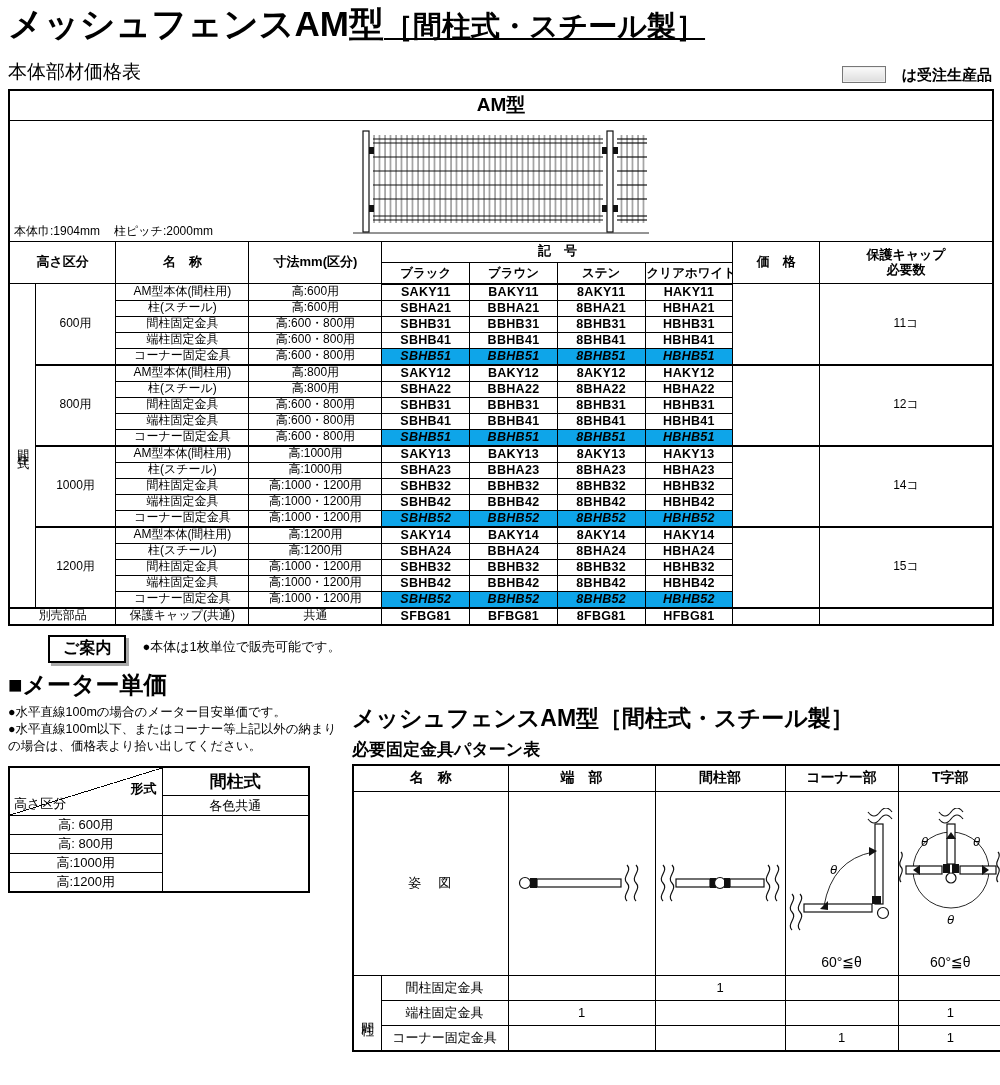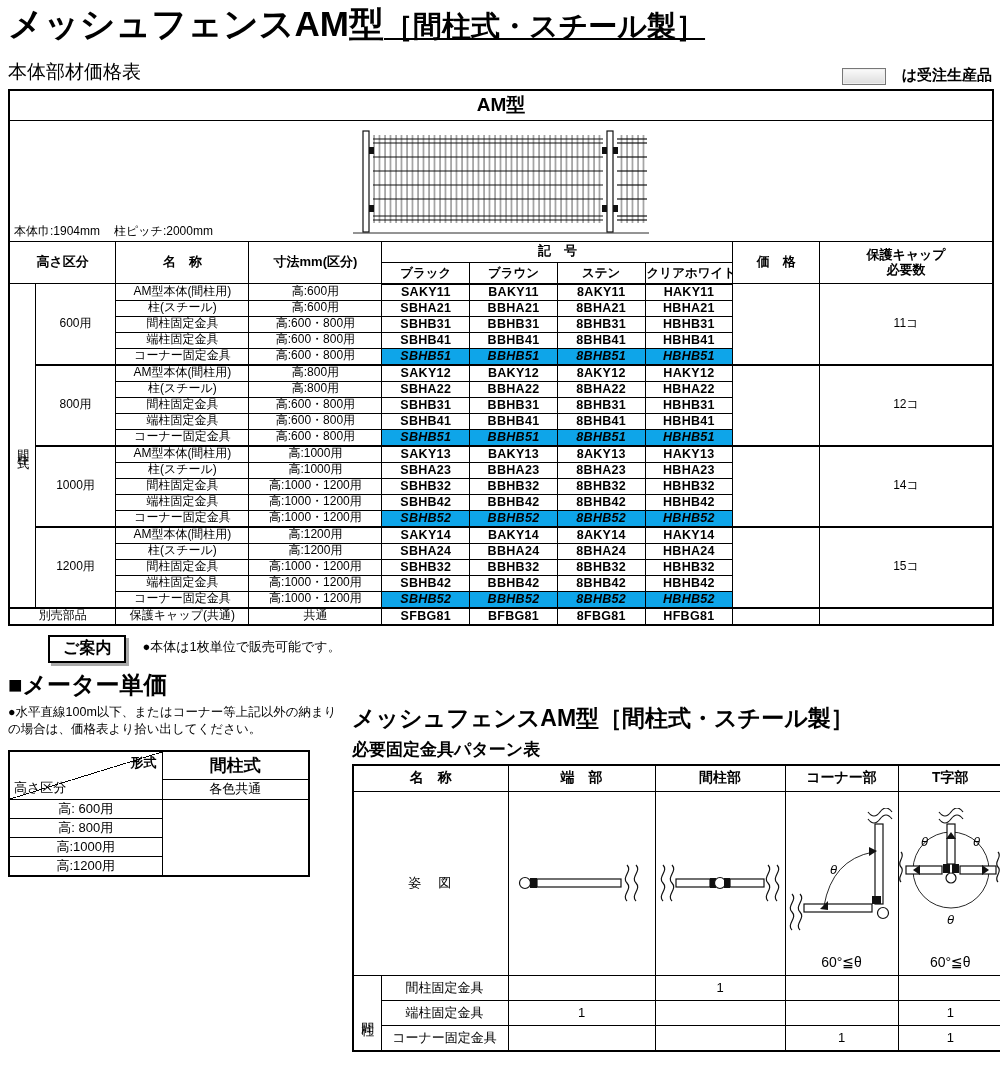--- a/index.html
+++ b/index.html
@@ -4,21 +4,21 @@
 <style>
   html,body{margin:0;padding:0;background:#fff;color:#000;
     font-family:"Liberation Sans","DejaVu Sans",sans-serif;}
   .page{width:1000px;height:1085px;box-sizing:border-box;padding:6px 8px;overflow:hidden;}
 
   
   .maintitle{font-size:35px;font-weight:bold;letter-spacing:0px;line-height:1.05;white-space:nowrap;}
   .maintitle .br{font-size:29px;text-decoration:underline;}
   .sechead{display:flex;justify-content:space-between;align-items:flex-end;margin-top:16px;margin-bottom:4px;}
   .h2{font-size:19px;font-weight:normal;}
-  .legend{display:flex;align-items:flex-end;gap:16px;font-size:15px;font-weight:bold;}
+  .legend{display:flex;align-items:flex-start;gap:16px;font-size:15px;font-weight:bold;}
   .swatch{width:42px;height:15px;border:1px solid #777;background:linear-gradient(#fbfbfb,#ddd);box-shadow:inset 0 0 0 1px #eee;}
 
   
   table.main{border-collapse:collapse;table-layout:fixed;width:986px;border:2px solid #000;}
   .main td,.main th{border:1px solid #000;font-size:12px;text-align:center;vertical-align:middle;
     padding:0 1px;white-space:nowrap;overflow:hidden;height:15px;line-height:1.15;font-weight:normal;}
   .main .modelrow td{height:29px;font-size:19px;font-weight:bold;}
   .main .illrow td{height:120px;position:relative;padding:0;}
   .fnote{position:absolute;left:4px;bottom:2px;font-size:12px;display:flex;gap:14px;}
   .fencewrap{position:absolute;left:0;top:0;width:100%;height:100%;display:flex;justify-content:center;align-items:flex-end;}
@@ -38,21 +38,21 @@
   
   .meterhead{font-size:24px;font-weight:bold;margin-top:6px;}
   .cols{display:flex;gap:14px;align-items:flex-start;}
   .leftcol{width:330px;flex:none;}
   .mnotes{font-size:12.5px;line-height:1.35;margin-top:3px;}
   table.small{border-collapse:collapse;table-layout:fixed;width:302px;border:2px solid #000;margin-top:12px;}
   .small td,.small th{border:1px solid #000;font-size:13px;text-align:center;vertical-align:middle;height:18px;padding:0;}
   .small .sth{font-size:17px;font-weight:bold;height:27px;}
   .small .ssub{height:19px;}
   .diag{position:relative;background:linear-gradient(to bottom right,transparent 49.5%,#000 49.5%,#000 50.5%,transparent 50.5%);}
-  .diag .dtr{position:absolute;top:2px;right:5px;font-size:13px;font-weight:bold;}
+  .diag .dtr{position:absolute;top:12px;right:5px;font-size:13px;font-weight:bold;}
   .diag .dbl{position:absolute;bottom:2px;left:4px;font-size:13px;}
 
   
   .rightcol{flex:1;}
   .ptitle{font-size:23px;font-weight:bold;margin-top:2px;white-space:nowrap;}
   .psub{display:flex;align-items:baseline;margin:4px 0 3px;white-space:nowrap;}
   .psub .b{font-size:17px;font-weight:bold;}
   .psub .n{font-size:12px;font-weight:bold;}
   table.pat{border-collapse:collapse;table-layout:fixed;width:650px;border:2px solid #000;}
   .pat td,.pat th{border:1px solid #000;font-size:13px;text-align:center;vertical-align:middle;padding:0;height:24px;font-weight:normal;}
@@ -367,20 +367,21 @@
     <div class="gnotes">
       <div>●本体は1枚単位で販売可能です。</div>
     </div>
   </div>
 
   <div class="meterhead">■メーター単価</div>
 
   <div class="cols">
     <div class="leftcol">
       <div class="mnotes">
+        <div>●水平直線100mの場合のメーター目安単価です。</div>
         <div>●水平直線100m以下、またはコーナー等上記以外の納まりの場合は、価格表より拾い出してください。</div>
       </div>
       <table class="small">
         <colgroup>
             <col style="width:152px">
             <col style="width:146px">
           </colgroup>
         <tbody>
             <tr>
           <td class="diag" rowspan="2">

